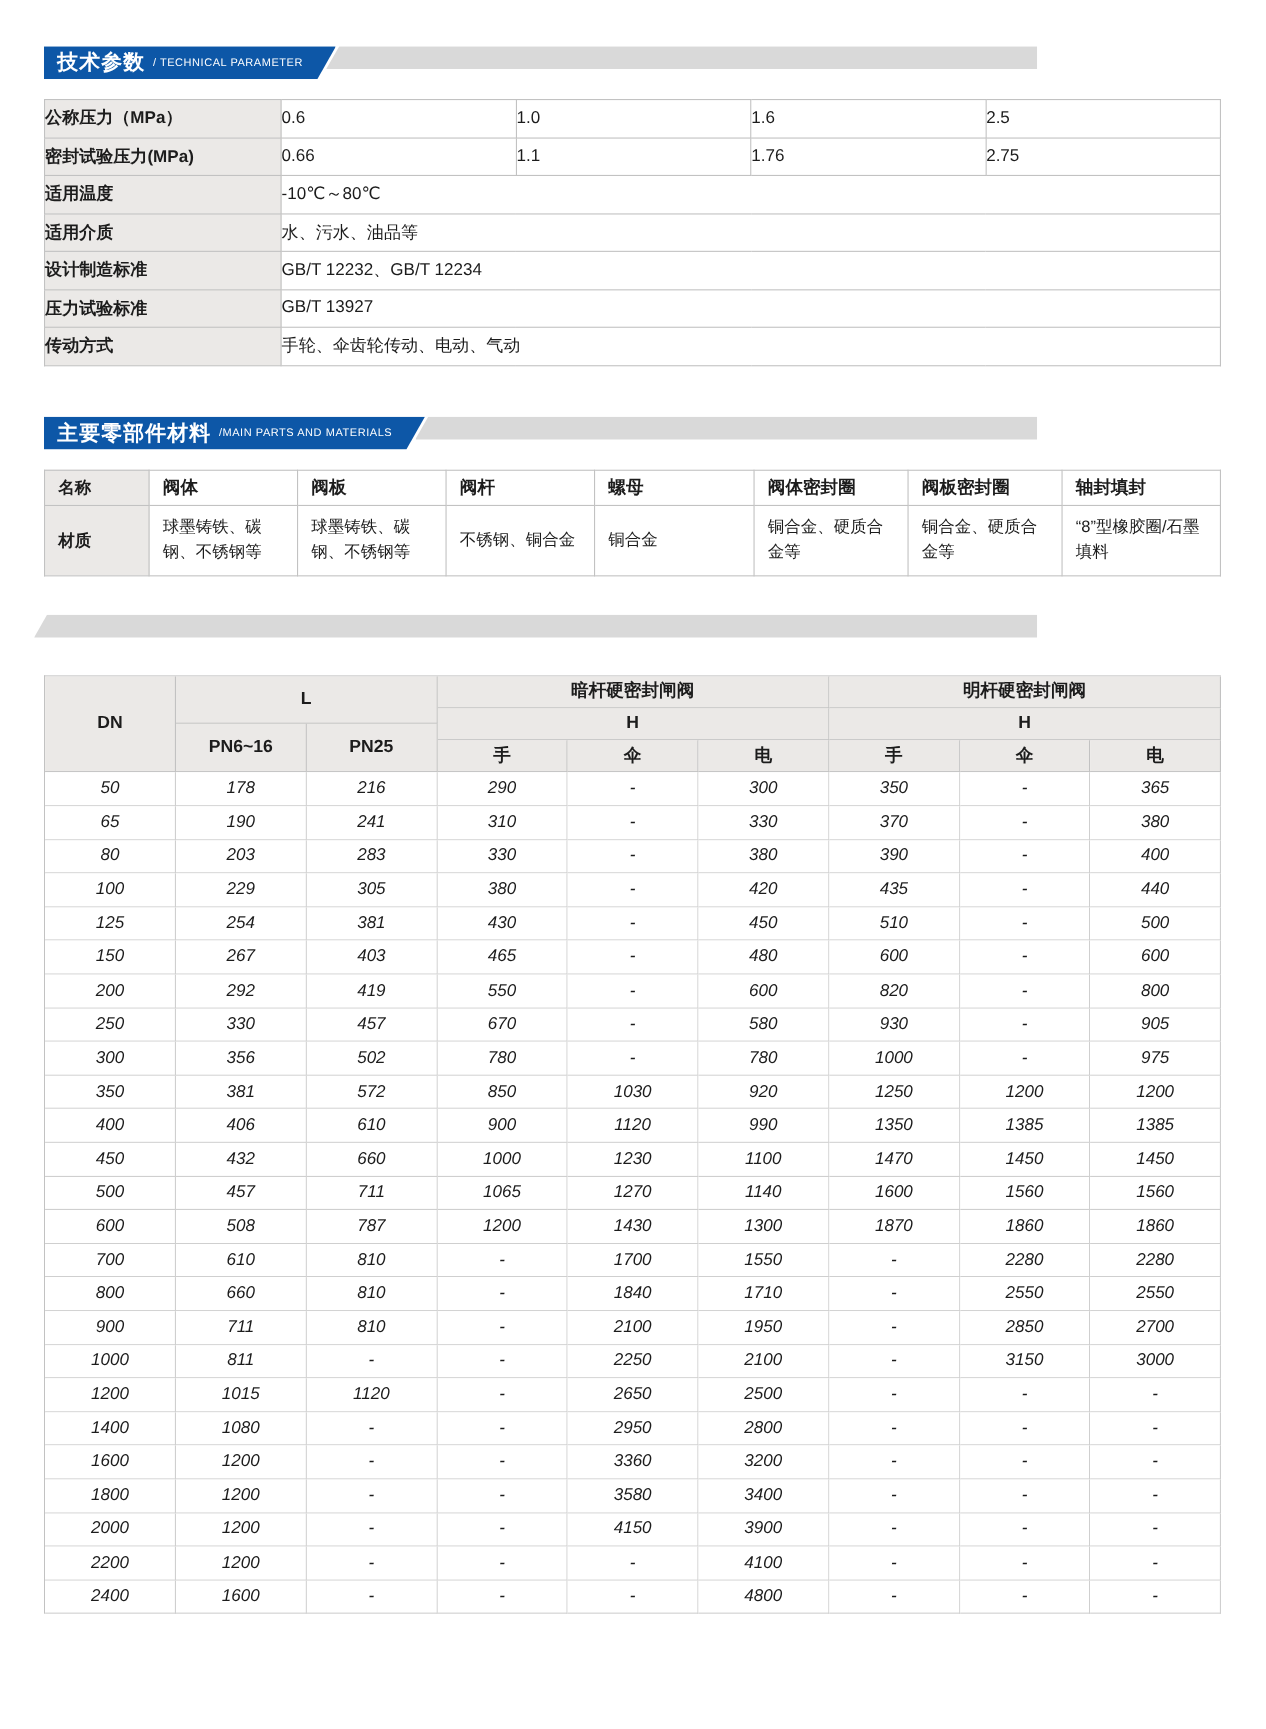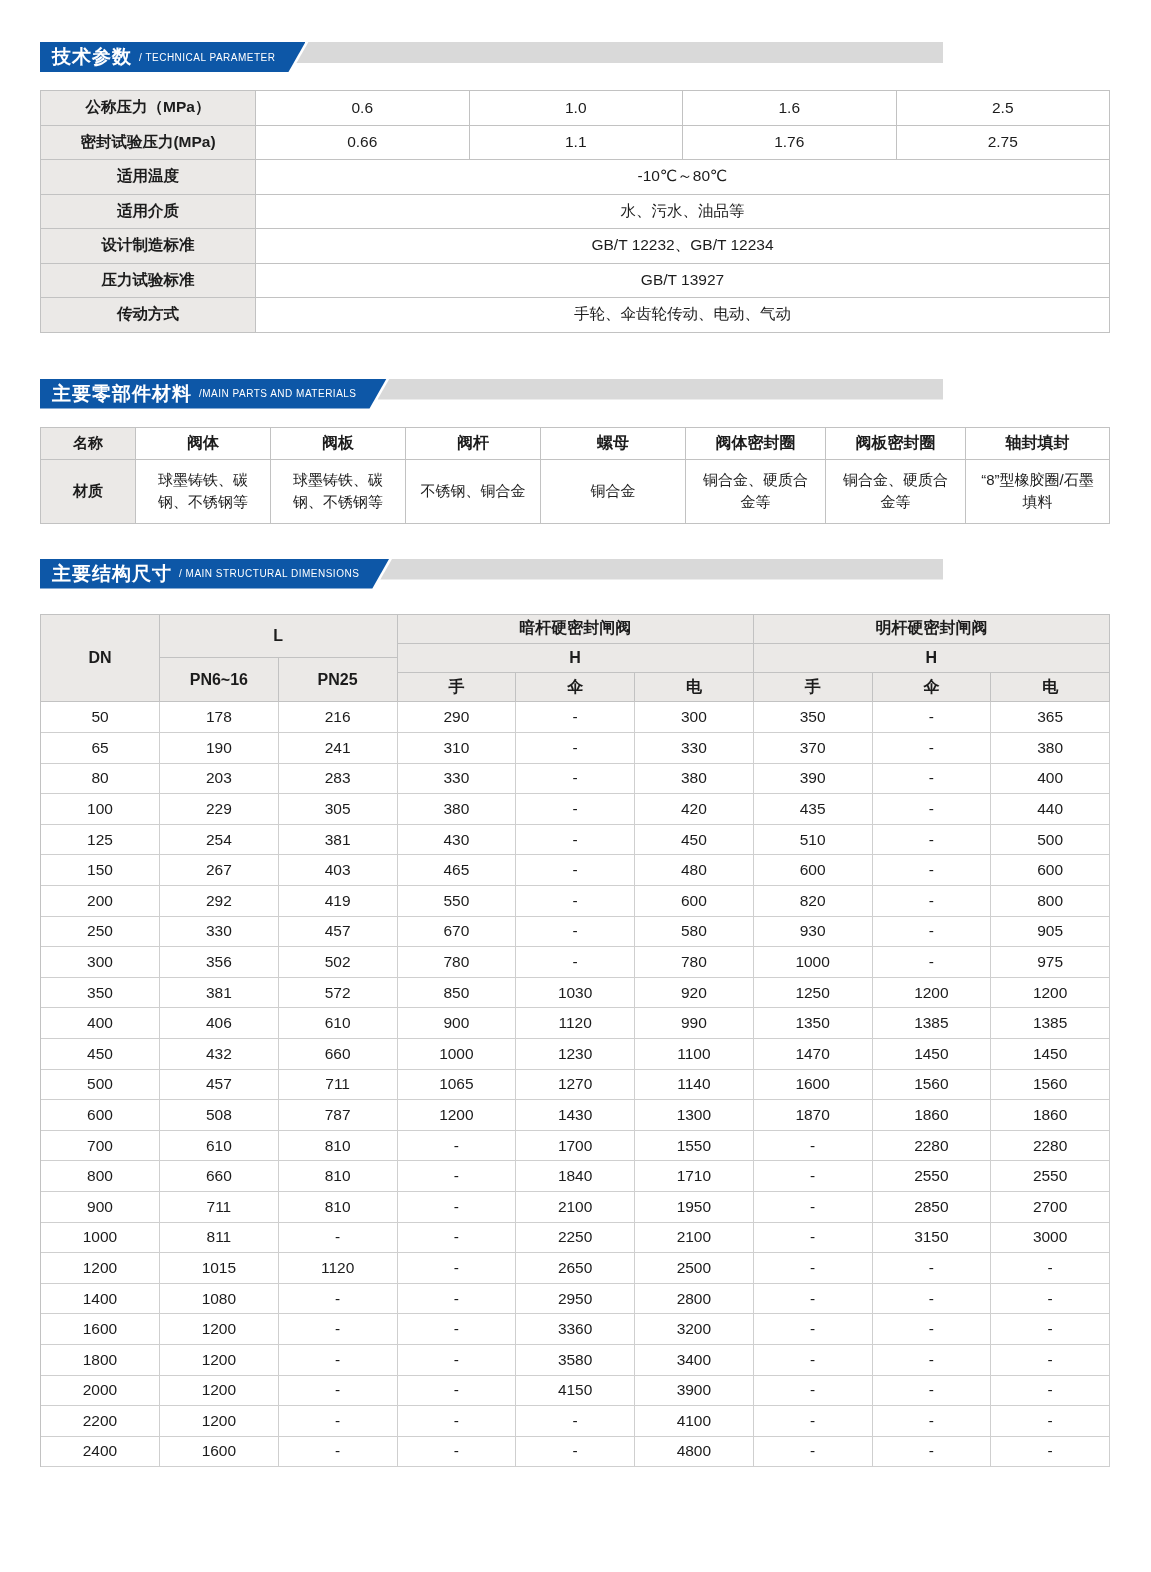--- a/index.html
+++ b/index.html
@@ -41,21 +41,21 @@
     margin-left:-9px;margin-top:0;
     clip-path:polygon(12px 0,100% 0,100% 100%,0 100%);
   }
   .mb18{margin-bottom:18px;}
   .mb46{margin-bottom:46px;}
   .mb35{margin-bottom:35px;}
   .mb25{margin-bottom:25px;}
 
   
   table{border-collapse:collapse;table-layout:fixed;width:1070px;}
-  td{border:1px solid var(--border);text-align:center;vertical-align:middle;}
+  td{border:1px solid var(--border);text-align:left;vertical-align:middle;}
   .tech-table td{height:34.5px;font-size:15.5px;}
   .tech-label{background:var(--cell-gray);font-weight:bold;font-size:16px;}
   .tech-col-label{width:215px;}
 
   
   .mat-table td{font-size:15px;padding:2px 12px;}
   .mat-table .mat-head{height:32px;font-weight:bold;font-size:16px;}
   .mat-table .mat-value{height:64px;line-height:1.45;}
   .mat-label{background:var(--cell-gray);font-weight:bold;font-size:16px;}
   .mat-col-label{width:95px;}
@@ -89,20 +89,21 @@
   .dh-c6{grid-column:6;grid-row:5/7;}
   .dh-g2{grid-column:7/10;grid-row:1/3;}
   .dh-h2{grid-column:7/10;grid-row:3/5;}
   .dh-c7{grid-column:7;grid-row:5/7;}
   .dh-c8{grid-column:8;grid-row:5/7;}
   .dh-c9{grid-column:9;grid-row:5/7;}
   .dim-row{
     display:grid;
     grid-template-columns:119px repeat(8,1fr);
     height:30.6px;
+    font-style:italic;
   }
   .dim-cell{
     border-right:1px solid var(--border-light);
     border-bottom:1px solid var(--border-light);
     display:flex;align-items:center;justify-content:center;
     font-size:15.5px;background:#fff;
   }
 </style>
 </head>
 <body>
@@ -200,24 +201,20 @@
           <td class="mat-value">不锈钢、铜合金</td>
           <td class="mat-value">铜合金</td>
           <td class="mat-value">铜合金、硬质合金等</td>
           <td class="mat-value">铜合金、硬质合金等</td>
           <td class="mat-value">“8”型橡胶圈/石墨填料</td>
         </tr>
     </tbody>
   </table>
 
   <div class="section-header mb25">
-    <div class="banner">
-      <span class="banner-cn">主要结构尺寸</span>
-      <span class="banner-en">/ MAIN STRUCTURAL DIMENSIONS</span>
-    </div>
     <div class="banner-gray"></div>
   </div>
 
   <div class="dim-table">
     <div class="dim-header">
       <div class="dh dh-dn">DN</div>
       <div class="dh dh-l">L</div>
       <div class="dh dh-pn616">PN6~16</div>
       <div class="dh dh-pn25">PN25</div>
       <div class="dh dh-g1">暗杆硬密封闸阀</div>

